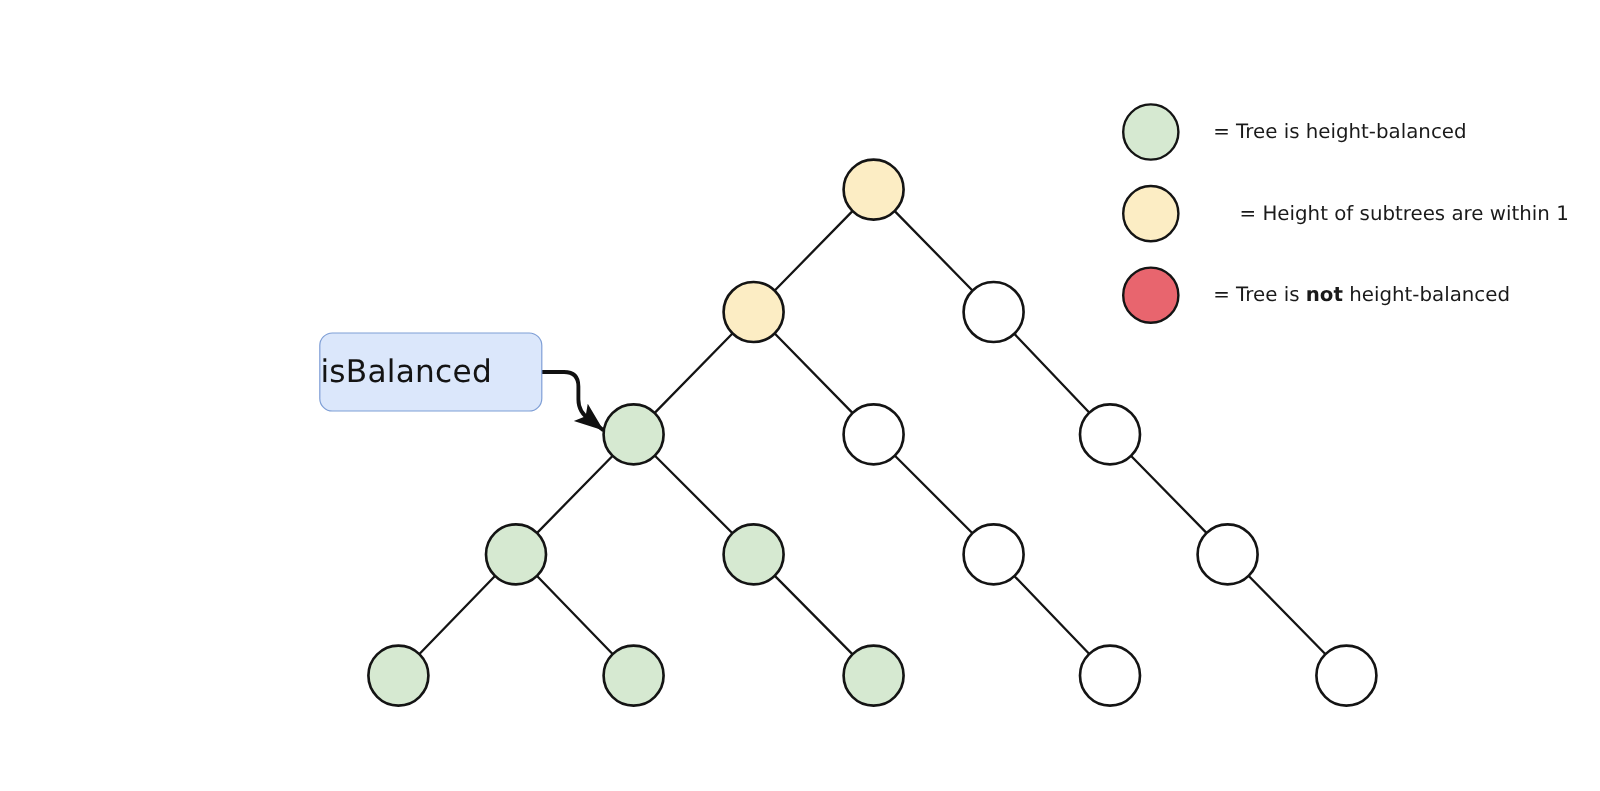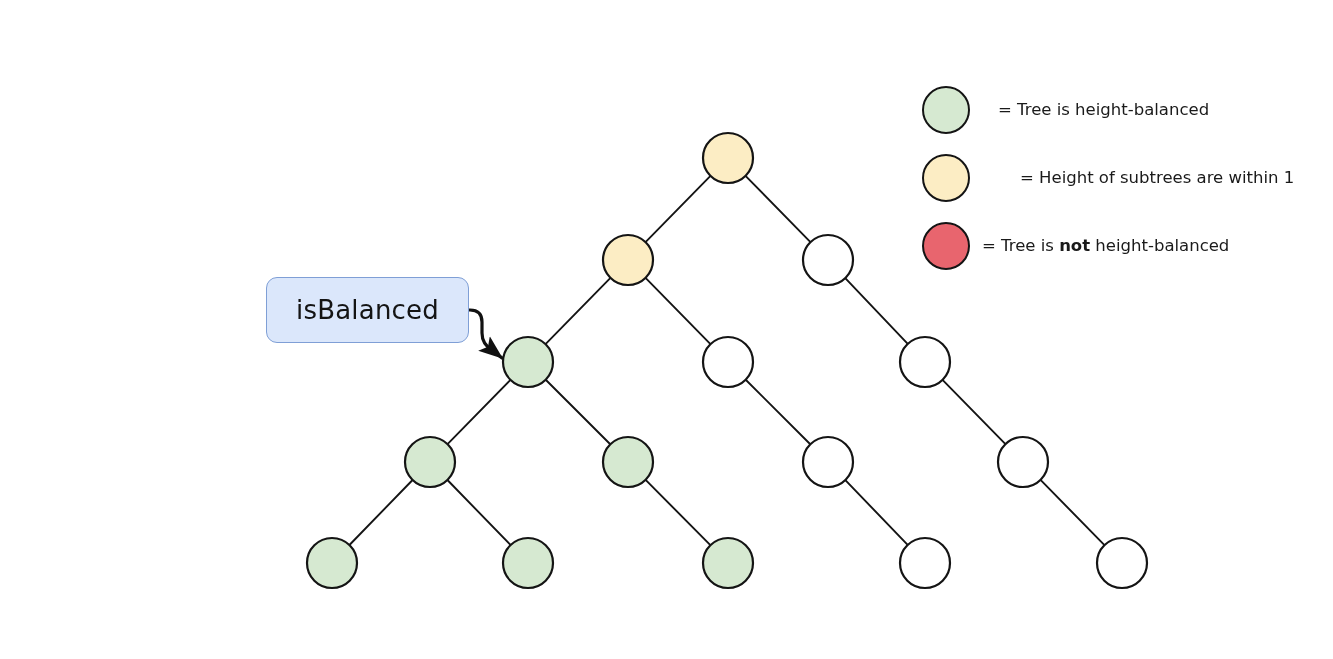--- a/index.html
+++ b/index.html
@@ -40,46 +40,45 @@
     stroke: #111111;
     stroke-width: 3.2;
     fill: none;
     stroke-linecap: round;
     stroke-linejoin: round;
   }
   .callout-box {
     position: absolute;
     left: 266px;
     top: 277px;
-    width: 203px;
+    width: 186px;
     height: 66px;
     box-sizing: border-box;
     background: #dbe7fb;
     border: 1.6px solid #7f9fd6;
     border-radius: 11px;
     display: flex;
     align-items: center;
-    justify-content: center;
   }
   .callout-label {
     font-family: "DejaVu Sans", sans-serif;
     font-size: 26px;
     color: #141414;
     letter-spacing: 0.2px;
     line-height: 1;
   }
   .legend {
     position: absolute;
     left: 918px;
     top: 83px;
     width: 400px;
   }
   .legend-row {
     position: absolute;
-    left: 4px;
+    left: 17px;
     height: 50px;
     display: flex;
     align-items: center;
   }
   .legend-row.r0 { top: 2px; }
   .legend-row.r1 { top: 70px; }
   .legend-row.r2 { top: 138px; }
   .legend-swatch {
     width: 48px;
     height: 48px;
@@ -90,21 +89,21 @@
   }
   .legend-text {
     font-family: "DejaVu Sans", sans-serif;
     font-size: 16.5px;
     color: #1a1a1a;
     white-space: nowrap;
     line-height: 1;
   }
   .legend-row.r0 .legend-text { margin-left: 28px; }
   .legend-row.r1 .legend-text { margin-left: 50px; }
-  .legend-row.r2 .legend-text { margin-left: 12px; }
+  .legend-row.r2 .legend-text { margin-left: 28px; }
   .legend-text b { font-weight: 700; }
 </style>
 </head>
 <body>
 
 <div id="stage">
 
   <svg id="tree-svg" viewBox="0 0 1333 659">
     <defs>
       <marker id="arrowhead" markerWidth="9" markerHeight="9" refX="7.2" refY="3.1" orient="auto" markerUnits="strokeWidth">

